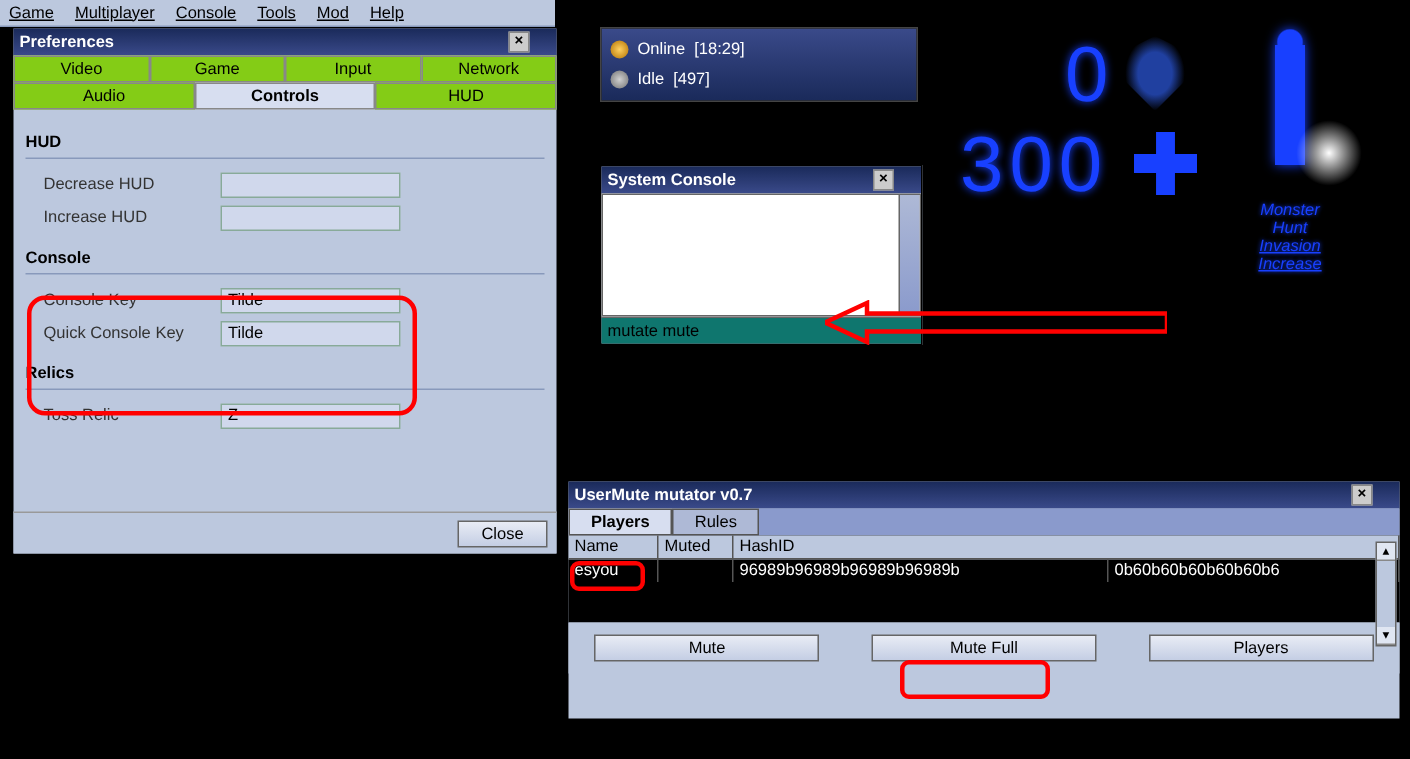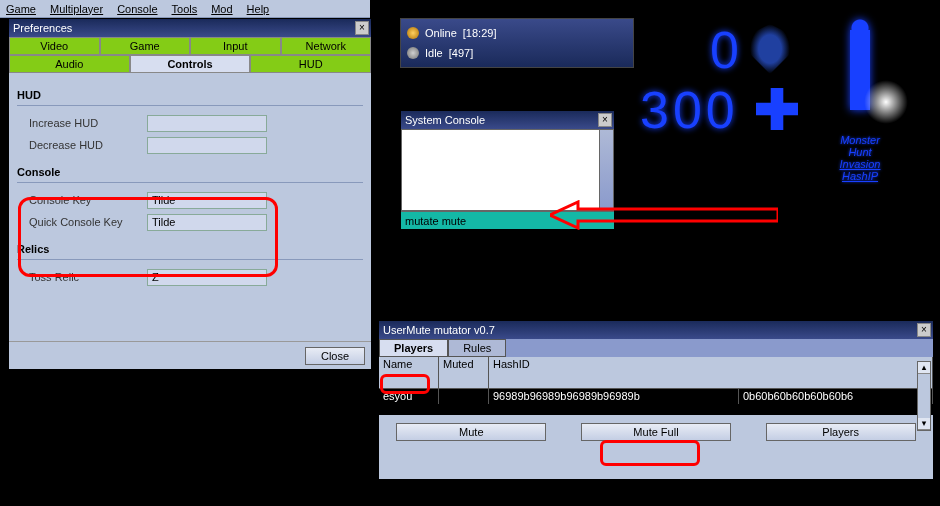--- a/index.html
+++ b/index.html
@@ -1,20 +1,20 @@
 <!DOCTYPE html>
 <html><head>
 <meta charset="utf-8">
 <style>
 * { box-sizing: border-box; margin: 0; padding: 0; font-family: "Tahoma", sans-serif; font-size: 11px; }
 body { width: 940px; height: 506px; background: #000; position: relative; overflow: hidden; }
 
 
 .win { position: absolute; background: #bcc8de; border: 1px solid #000; }
-.win-title { height: 18px; background: linear-gradient(#1a2a5a,#3a4a8a); color: #fff; display: flex; align-items: center; justify-content: space-between; padding: 0 2px 0 4px; font-weight: normal; }
+.win-title { height: 18px; background: linear-gradient(#1a2a5a,#3a4a8a); color: #fff; display: flex; align-items: center; justify-content: space-between; padding: 0 18px 0 4px; font-weight: bold; }
 .close-x { width: 14px; height: 14px; background: #ccc; color: #000; text-align: center; line-height: 12px; border: 1px solid #888; cursor: pointer; font-size: 10px; }
 
 
 .menubar { position: absolute; left: 0; top: 0; height: 18px; width: 370px; background: #bcc8de; display: flex; align-items: center; gap: 14px; padding: 0 6px; border-bottom: 1px solid #8899bb; }
 .menubar span { text-decoration: underline; cursor: pointer; color: #000; }
 
 
 #prefs { left: 8px; top: 18px; width: 364px; height: 352px; }
 #prefs .tabs-row { display: flex; height: 18px; background: #bcc8de; }
 #prefs .tab { flex: 1; text-align: center; line-height: 16px; border: 1px solid #888; background: #84cc16; cursor: pointer; }
@@ -25,32 +25,32 @@
 .row { display: flex; align-items: center; height: 22px; }
 .row .lbl { width: 130px; padding-left: 12px; color: #333; }
 .row .val { width: 120px; height: 17px; background: #d0d8ec; border: 1px solid #8a9; padding: 0 4px; line-height: 15px; }
 .foot { position: absolute; bottom: 0; left: 0; right: 0; height: 28px; border-top: 1px solid #999; background: #bcc8de; display: flex; justify-content: flex-end; align-items: center; padding-right: 6px; }
 .btn { min-width: 60px; height: 18px; background: linear-gradient(#e8ecf5,#c4cee4); border: 1px solid #666; text-align: center; line-height: 16px; cursor: pointer; }
 
 
 .hl { position: absolute; border: 3px solid #f00; border-radius: 12px; pointer-events: none; }
 
 
-.net { position: absolute; left: 400px; top: 18px; width: 234px; background: linear-gradient(#3a4a8a,#1a2a5a); border: 1px solid #444; padding: 4px 6px; color: #fff; }
+.net { position: absolute; left: 400px; top: 18px; width: 212px; background: linear-gradient(#3a4a8a,#1a2a5a); border: 1px solid #444; padding: 4px 6px; color: #fff; }
 .net .line { display: flex; align-items: center; gap: 6px; height: 20px; }
 .net .dot { width: 12px; height: 12px; border-radius: 50%; }
 .net .dot.on { background: radial-gradient(#ffd060,#b07000); }
 .net .dot.idle { background: radial-gradient(#d0d0d0,#707070); }
 
 
 #syscon { left: 400px; top: 110px; width: 215px; height: 120px; }
 #syscon .area { height: 82px; background: #fff; border: 1px solid #666; position: relative; }
 #syscon .area .sb { position: absolute; right: 0; top: 0; width: 14px; height: 100%; background: linear-gradient(#aeb9d6,#8a9acc); border-left: 1px solid #666; }
 #syscon .inp { height: 18px; border-top: 1px solid #666; }
-#syscon .inp input { width: 100%; height: 100%; border: none; padding: 0 4px; background: #14b8a6; }
+#syscon .inp input { width: 100%; height: 100%; border: none; padding: 0 4px; background: #0f766e; }
 
 
 .hud { position: absolute; left: 640px; top: 20px; color: #1840ff; font-family: monospace; }
 .digit { font-size: 52px; letter-spacing: 4px; text-shadow: 0 0 6px #1840ff; }
 .shield { position: absolute; width: 40px; height: 50px; background: radial-gradient(#2040a0 40%, transparent 70%); clip-path: polygon(50% 0,100% 20%,100% 60%,50% 100%,0 60%,0 20%); }
 .cross { position: absolute; width: 42px; height: 42px; background: #1840ff; clip-path: polygon(35% 0,65% 0,65% 35%,100% 35%,100% 65%,65% 65%,65% 100%,35% 100%,35% 65%,0 65%,0 35%,35% 35%); }
 
 
 .figure { position: absolute; left: 810px; top: 10px; width: 100px; height: 200px; color: #1840ff; text-align: center; }
 .figure .body { width: 50px; height: 120px; margin: 0 auto; background: radial-gradient(circle at 50% 15%, #1840ff 8px, transparent 9px), linear-gradient(#1840ff,#1840ff); background-size: 100% 100%, 20px 80px; background-position: center 0, center 20px; background-repeat: no-repeat; border-radius: 10px; filter: drop-shadow(0 0 4px #1840ff); }
@@ -61,21 +61,21 @@
 .arrow { position: absolute; left: 550px; top: 200px; width: 228px; height: 30px; pointer-events: none; }
 .arrow svg { width: 100%; height: 100%; }
 
 
 #um { left: 378px; top: 320px; width: 556px; height: 160px; }
 #um .tabs { display: flex; height: 18px; background: #8a9acc; }
 #um .tab { padding: 0 14px; border: 1px solid #555; line-height: 16px; cursor: pointer; background: #aeb9d6; }
 #um .tab.active { background: #d7def0; font-weight: bold; }
 #um .grid { background: #000; color: #fff; height: 58px; }
 #um .ghead, #um .grow { display: flex; }
-#um .ghead { background: #bcc8de; color: #000; height: 32px; border-bottom: 1px solid #555; }
+#um .ghead { background: #bcc8de; color: #000; height: 16px; border-bottom: 1px solid #555; }
 #um .ghead div, #um .grow div { border-right: 1px solid #555; padding: 0 4px; line-height: 15px; overflow: hidden; white-space: nowrap; }
 #um .c-name { width: 60px; } #um .c-muted { width: 50px; } #um .c-hip { width: 250px; } #um .c-hid { flex: 1; }
 #um .btnrow { display: flex; justify-content: space-around; align-items: center; height: 34px; background: #bcc8de; }
 #um .btnrow .btn { width: 150px; }
 #um .sb-r { position: absolute; right: 2px; top: 40px; width: 14px; height: 70px; background: #bcc8de; border: 1px solid #666; }
 #um .sb-r div { width: 100%; height: 12px; background: #e0e6f2; border-bottom: 1px solid #888; text-align: center; font-size: 9px; line-height: 11px; }
 </style>
 </head>
 <body>
 
@@ -101,25 +101,25 @@
   </div>
   <div class="tabs-row">
     <div class="tab">Audio</div>
     <div class="tab active">Controls</div>
     <div class="tab">HUD</div>
   </div>
   <div class="body">
     <div class="group-h">HUD</div>
       <div class="sep"></div>
     <div class="row">
+        <div class="lbl">Decrease HUD</div>
+        <div class="val"></div>
+      </div>
+    <div class="row">
         <div class="lbl">Increase HUD</div>
-        <div class="val"></div>
-      </div>
-    <div class="row">
-        <div class="lbl">Decrease HUD</div>
         <div class="val"></div>
       </div>
 
     <div class="group-h">Console</div>
       <div class="sep"></div>
     <div class="row">
         <div class="lbl">Console Key</div>
         <div class="val">Tilde</div>
       </div>
     <div class="row">
@@ -181,21 +181,21 @@
   </div>
 </div>
 
 <div class="figure">
   <div class="body"></div>
   <div class="flare"></div>
   <div class="cap">
     <div>Monster</div>
     <div>Hunt</div>
     <div style="text-decoration:underline;">Invasion</div>
-    <div style="text-decoration:underline;">HashIP</div>
+    <div style="text-decoration:underline;">Increase</div>
   </div>
 </div>
 
 <div class="win" id="um">
   <div class="win-title">
     <span>UserMute mutator v0.7</span>
     <span class="close-x">×</span>
   </div>
   <div class="tabs">
     <div class="tab active">Players</div>

